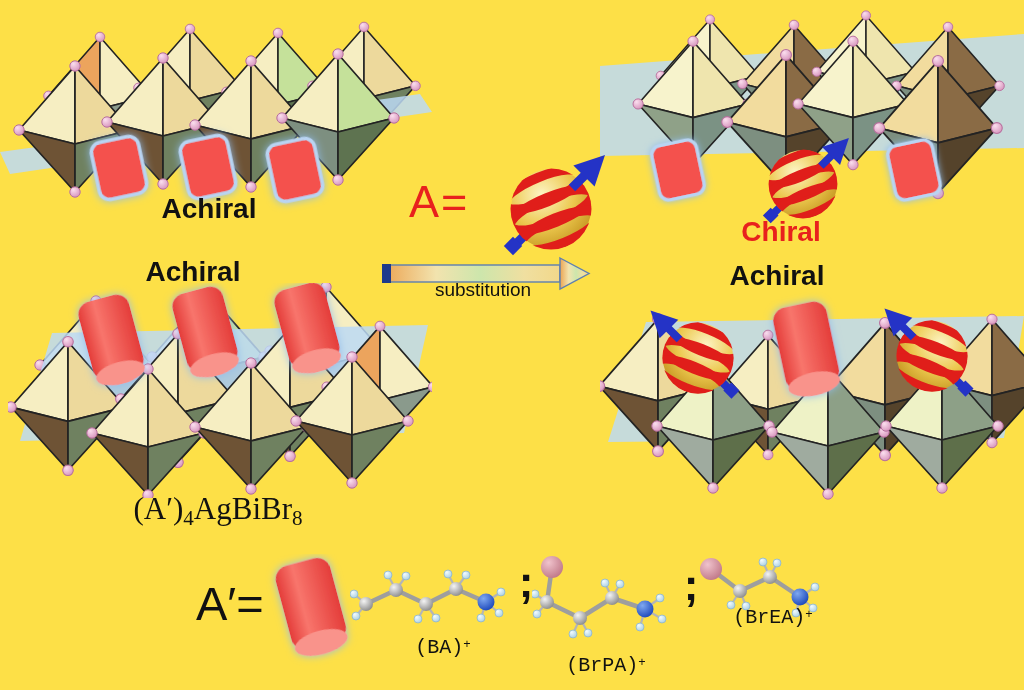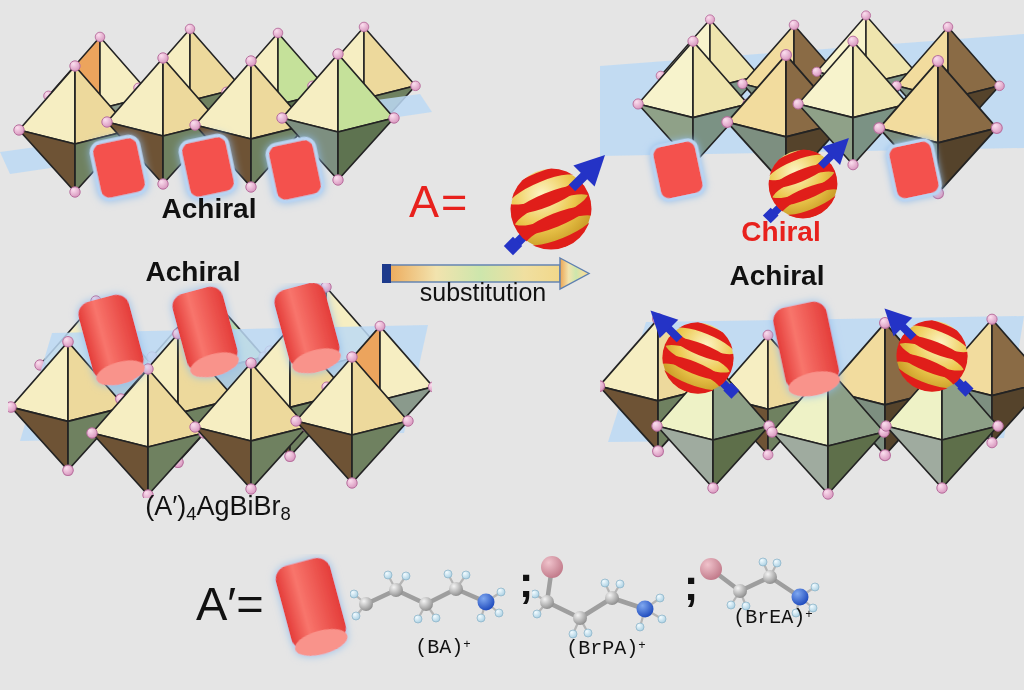--- a/index.html
+++ b/index.html
@@ -1,27 +1,27 @@
 <!DOCTYPE html>
 <html><head>
 <meta charset="utf-8">
 <style>
   html,body{margin:0;padding:0;background:#ffffff;}
-  .canvas{position:relative;width:1024px;height:690px;background:#e5e5e5;overflow:hidden;
+  .canvas{position:relative;width:1024px;height:690px;background:#fde047;overflow:hidden;
           font-family:"Liberation Sans","DejaVu Sans",sans-serif;}
   .abs{position:absolute;}
   .lbl{position:absolute;white-space:nowrap;color:#111;line-height:1;}
   .bold{font-weight:bold;}
   .red{color:#e8211d;}
   .ctr{transform:translateX(-50%);}
   .f28{font-size:28px;}
-  .f30{font-size:27px;}
+  .f30{font-size:31px;font-family:Liberation Serif, serif;}
   .f45{font-size:45px;}
   .f46{font-size:47px;}
-  .f29{font-size:25px;}
+  .f29{font-size:19px;}
   .f27{font-size:20px;font-family:Liberation Mono, monospace;}
   .sep{font-size:44px;font-weight:bold;}
   .sub{font-size:0.68em;vertical-align:-0.28em;}
   .sup{font-size:0.62em;vertical-align:0.38em;}
   
   .oA{--tl:#f6eec2;--tr:#edd99c;--bl:#6e5335;--br:#6f8160;}
   .oB{--tl:#f6eec2;--tr:#c5e19a;--bl:#7d8f80;--br:#5e7350;}
   .oC{--tl:#eca45d;--tr:#f6eec2;--bl:#6e5335;--br:#8a9a8c;}
   .oD{--tl:#f2dc9e;--tr:#8a6b45;--bl:#7d8f80;--br:#55432b;}
   .oE{--tl:#eef2c6;--tr:#8da087;--bl:#9fab9f;--br:#5e6f4a;}
@@ -319,21 +319,21 @@
   <div class="lbl f46" style="left:196px;top:580px">A′=</div>
 
   <div class="lbl sep ctr" style="left:526px;top:560px">;</div>
 
   <div class="lbl sep ctr" style="left:691px;top:563px">;</div>
 
   <div class="lbl f27 ctr" style="left:443px;top:638px">
     <span>(BA)</span><span class="sup">+</span>
   </div>
 
-  <div class="lbl f27 ctr" style="left:606px;top:639px">
+  <div class="lbl f27 ctr" style="left:606px;top:656px">
     <span>(BrPA)</span><span class="sup">+</span>
   </div>
 
   <div class="lbl f27 ctr" style="left:773px;top:608px">
     <span>(BrEA)</span><span class="sup">+</span>
   </div>
 
 </div>
 
 </body></html>

